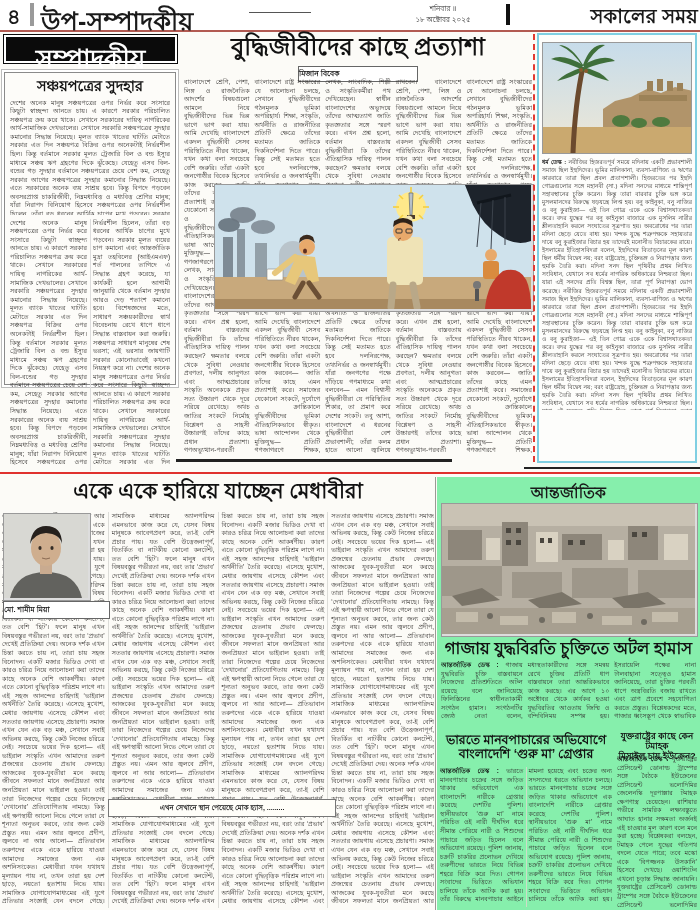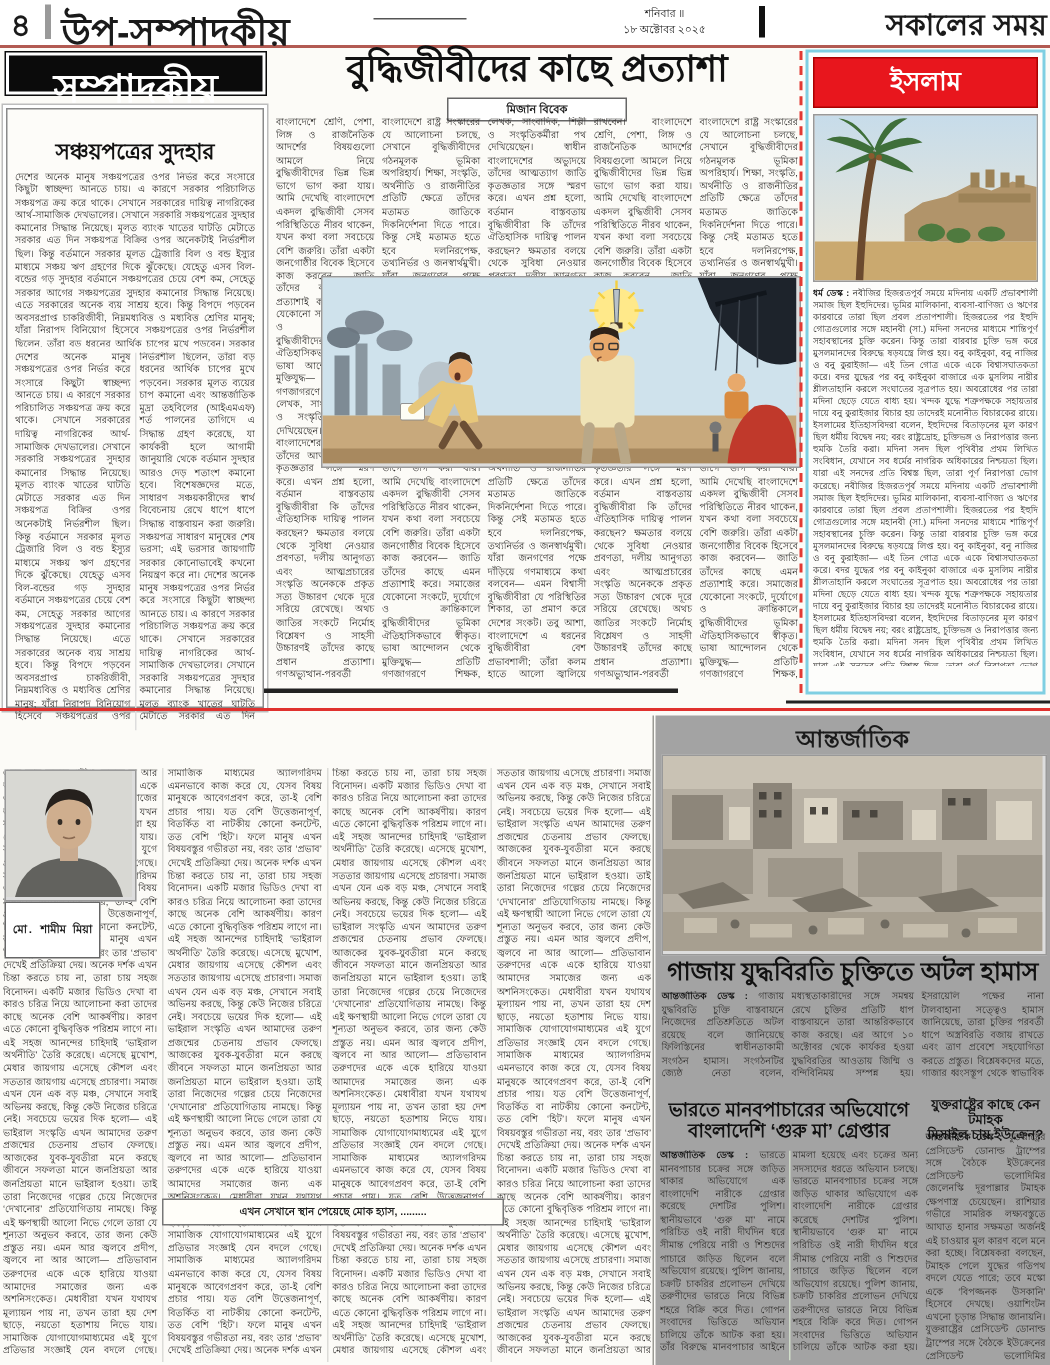--- a/index.html
+++ b/index.html
@@ -18,23 +18,23 @@
   
   #hdr{position:absolute;left:0;top:0;width:700px;height:30px;background:#fff;
        border-bottom:2px solid #b25a52;}
   
   #ed-label{background:#0b0b0b;color:#fff;box-shadow:inset 0 0 0 1px #0b0b0b, inset 0 0 0 3px #fff;}
   #ed-box{border:1px solid #8a8a8a;box-shadow:0 0 0 2px #fff, 0 0 0 3px #bdbdbd;background:#fdfcf9;}
   
   #islam-box{border:2px solid #7fcfe2;background:#fdfdfb;}
   #islam-banner{background:#e8161d;color:#fff;border:1px solid #a00;}
   
-  #intl-sec{background:#a3a3a3;}
+  #intl-sec{background:#86efac;}
   .photo-frame{border:1px solid #999;background:#ddd;}
-  .byline-box{border:1px solid #666;background:#fff;font-weight:bold;text-align:center;}
+  .byline-box{border:1px solid #666;background:#fff;font-weight:bold;text-align:left;}
   .pull-line{border:1px solid #777;background:#fffef9;font-weight:bold;text-align:center;}
   .red-dash{border-left:2px dashed #e23a33;}
 </style>
 </head>
 <body>
 
 <div id="paper">
 
   <div id="hdr">
     <div class="abs bold" style="left:7px;top:1px;font-size:21px;">৪</div>
@@ -44,21 +44,21 @@
     <div class="abs center" style="left:408px;top:4px;width:70px;font-size:7.2px;line-height:1.5;color:#222;font-family:Liberation Serif, serif;">
       <div>শনিবার ॥</div>
       <div>১৮ অক্টোবর ২০২৫</div>
     </div>
     <div class="abs" style="left:506px;top:4px;width:4px;height:21px;background:#111;"></div>
     <div class="abs" style="left:514px;top:2px;width:184px;font-size:19.5px;font-weight:900;letter-spacing:0.2px;text-align:right;">সকালের সময়</div>
   </div>
 
   <div id="ed-label" class="abs center bold" style="left:3px;top:34px;width:175px;height:30px;font-size:26px;padding-top:5px;box-sizing:border-box;">সম্পাদকীয়</div>
 
-  <div id="ed-box" class="abs" style="left:4px;top:72px;width:172px;height:400px;box-sizing:border-box;padding:20px 5px;">
+  <div id="ed-box" class="abs" style="left:4px;top:72px;width:172px;height:313px;box-sizing:border-box;padding:4px 5px;">
     <div class="headline center" style="font-size:14.5px;margin:1px 0 4px 0;">সঞ্চয়পত্রের সুদহার</div>
     <div class="body-text" style="height:116px;">দেশের অনেক মানুষ সঞ্চয়পত্রের ওপর নির্ভর করে সংসারে কিছুটা স্বাচ্ছন্দ্য আনতে চায়। এ কারণে সরকার পরিচালিত সঞ্চয়পত্র ক্রয় করে থাকে। সেখানে সরকারের দায়িত্ব নাগরিকের আর্থ-সামাজিক দেখভালের। সেখানে সরকারি সঞ্চয়পত্রের সুদহার কমানোর সিদ্ধান্ত নিয়েছে। মূলত ব্যাংক খাতের ঘাটতি মেটাতে সরকার এত দিন সঞ্চয়পত্র বিক্রির ওপর অনেকটাই নির্ভরশীল ছিল। কিন্তু বর্তমানে সরকার মূলত ট্রেজারি বিল ও বন্ড ইস্যুর মাধ্যমে সঞ্চয় ঋণ গ্রহণের দিকে ঝুঁকেছে।  যেহেতু এসব বিল-বন্ডের গড় সুদহার বর্তমানে সঞ্চয়পত্রের চেয়ে বেশ কম, সেহেতু সরকার আগের সঞ্চয়পত্রের সুদহার কমানোর সিদ্ধান্ত নিয়েছে। এতে সরকারের অনেক ব্যয় সাশ্রয় হবে। কিন্তু বিপদে পড়বেন অবসরপ্রাপ্ত চাকরিজীবী, নিম্নমধ্যবিত্ত ও মধ্যবিত্ত শ্রেণির মানুষ; যাঁরা নিরাপদ বিনিয়োগ হিসেবে সঞ্চয়পত্রের ওপর নির্ভরশীল ছিলেন, তাঁরা বড় ধরনের আর্থিক চাপের মুখে পড়বেন।  সরকার মূলত ব্যয়ের চাপ কমানো এবং আন্তর্জাতিক মুদ্রা তহবিলের (আইএমএফ) শর্ত পালনের তাগিদে এ সিদ্ধান্ত গ্রহণ করেছে, যা কার্যকরী হলে আগামী জানুয়ারি থেকে বর্তমান সুদহার আরও দেড় শতাংশ কমানো হবে। বিশেষজ্ঞদের মতে, সাধারণ সঞ্চয়কারীদের স্বার্থ বিবেচনায় রেখে ধাপে ধাপে সিদ্ধান্ত বাস্তবায়ন করা জরুরি। সঞ্চয়পত্র সাধারণ মানুষের শেষ ভরসা; এই ভরসার জায়গাটি সরকার কোনোভাবেই কখনো নিয়ন্ত্রণ করে না।</div>
     <div class="body-text cols" style="height:252px;margin-top:4px;column-count:2;column-gap:6px;column-rule:1px solid #ddd;">দেশের অনেক মানুষ সঞ্চয়পত্রের ওপর নির্ভর করে সংসারে কিছুটা স্বাচ্ছন্দ্য আনতে চায়। এ কারণে সরকার পরিচালিত সঞ্চয়পত্র ক্রয় করে থাকে। সেখানে সরকারের দায়িত্ব নাগরিকের আর্থ-সামাজিক দেখভালের। সেখানে সরকারি সঞ্চয়পত্রের সুদহার কমানোর সিদ্ধান্ত নিয়েছে। মূলত ব্যাংক খাতের ঘাটতি মেটাতে সরকার এত দিন সঞ্চয়পত্র বিক্রির ওপর অনেকটাই নির্ভরশীল ছিল। কিন্তু বর্তমানে সরকার মূলত ট্রেজারি বিল ও বন্ড ইস্যুর মাধ্যমে সঞ্চয় ঋণ গ্রহণের দিকে ঝুঁকেছে।  যেহেতু এসব বিল-বন্ডের গড় সুদহার বর্তমানে সঞ্চয়পত্রের চেয়ে বেশ কম, সেহেতু সরকার আগের সঞ্চয়পত্রের সুদহার কমানোর সিদ্ধান্ত নিয়েছে। এতে সরকারের অনেক ব্যয় সাশ্রয় হবে। কিন্তু বিপদে পড়বেন অবসরপ্রাপ্ত চাকরিজীবী, নিম্নমধ্যবিত্ত ও মধ্যবিত্ত শ্রেণির মানুষ; যাঁরা নিরাপদ বিনিয়োগ হিসেবে সঞ্চয়পত্রের ওপর নির্ভরশীল ছিলেন, তাঁরা বড় ধরনের আর্থিক চাপের মুখে পড়বেন।  সরকার মূলত ব্যয়ের চাপ কমানো এবং আন্তর্জাতিক মুদ্রা তহবিলের (আইএমএফ) শর্ত পালনের তাগিদে এ সিদ্ধান্ত গ্রহণ করেছে, যা কার্যকরী হলে আগামী জানুয়ারি থেকে বর্তমান সুদহার আরও দেড় শতাংশ কমানো হবে। বিশেষজ্ঞদের মতে, সাধারণ সঞ্চয়কারীদের স্বার্থ বিবেচনায় রেখে ধাপে ধাপে সিদ্ধান্ত বাস্তবায়ন করা জরুরি। সঞ্চয়পত্র সাধারণ মানুষের শেষ ভরসা; এই ভরসার জায়গাটি সরকার কোনোভাবেই কখনো নিয়ন্ত্রণ করে না।  দেশের অনেক মানুষ সঞ্চয়পত্রের ওপর নির্ভর করে সংসারে কিছুটা স্বাচ্ছন্দ্য আনতে চায়। এ কারণে সরকার পরিচালিত সঞ্চয়পত্র ক্রয় করে থাকে। সেখানে সরকারের দায়িত্ব নাগরিকের আর্থ-সামাজিক দেখভালের। সেখানে সরকারি সঞ্চয়পত্রের সুদহার কমানোর সিদ্ধান্ত নিয়েছে। মূলত ব্যাংক খাতের ঘাটতি মেটাতে সরকার এত দিন সঞ্চয়পত্র বিক্রির ওপর অনেকটাই নির্ভরশীল ছিল। কিন্তু বর্তমানে সরকার মূলত ট্রেজারি বিল ও বন্ড ইস্যুর মাধ্যমে সঞ্চয় ঋণ গ্রহণের দিকে ঝুঁকেছে।  যেহেতু এসব বিল-বন্ডের গড় সুদহার বর্তমানে সঞ্চয়পত্রের চেয়ে বেশ কম, সেহেতু সরকার আগের সঞ্চয়পত্রের সুদহার কমানোর সিদ্ধান্ত নিয়েছে। এতে সরকারের অনেক ব্যয় সাশ্রয় হবে। কিন্তু বিপদে পড়বেন অবসরপ্রাপ্ত চাকরিজীবী, নিম্নমধ্যবিত্ত ও মধ্যবিত্ত শ্রেণির মানুষ; যাঁরা নিরাপদ বিনিয়োগ হিসেবে সঞ্চয়পত্রের ওপর নির্ভরশীল ছিলেন, তাঁরা বড় ধরনের আর্থিক চাপের মুখে পড়বেন।  সরকার মূলত ব্যয়ের চাপ কমানো এবং আন্তর্জাতিক মুদ্রা তহবিলের (আইএমএফ) শর্ত পালনের তাগিদে এ সিদ্ধান্ত গ্রহণ করেছে, যা কার্যকরী হলে আগামী জানুয়ারি থেকে বর্তমান সুদহার আরও দেড় শতাংশ কমানো হবে। বিশেষজ্ঞদের মতে, সাধারণ সঞ্চয়কারীদের স্বার্থ বিবেচনায় রেখে ধাপে ধাপে সিদ্ধান্ত বাস্তবায়ন করা জরুরি। সঞ্চয়পত্র সাধারণ মানুষের শেষ ভরসা; এই ভরসার জায়গাটি সরকার কোনোভাবেই কখনো নিয়ন্ত্রণ করে না।</div>
   </div>
 
   <div class="abs headline center" style="left:184px;top:33px;width:348px;font-size:24px;">বুদ্ধিজীবীদের কাছে প্রত্যাশা</div>
   <div class="abs" style="left:184px;top:62px;width:348px;text-align:center;">
     <span class="byline-box" style="display:inline-block;width:118px;font-size:7.5px;padding:1px 0;">মিজান বিবেক</span>
   </div>
   <div class="abs body-text cols" style="left:184px;top:78px;width:348px;height:378px;column-count:5;column-gap:5px;">বাংলাদেশে শ্রেণি, পেশা, লিঙ্গ ও রাজনৈতিক আদর্শের বিষয়গুলো আমলে নিয়ে বুদ্ধিজীবীদের ভিন্ন ভিন্ন ভাগে ভাগ করা যায়। আমি দেখেছি বাংলাদেশে একদল বুদ্ধিজীবী সেসব পরিস্থিতিতে নীরব থাকেন, যখন কথা বলা সবচেয়ে বেশি জরুরি। তাঁরা একটা জনগোষ্ঠীর বিবেক হিসেবে কাজ করবেন— জাতি তাঁদের কাছে এমন প্রত্যাশাই করে।  সমাজের যেকোনো সংকটে, দুর্যোগে ও ক্রান্তিকালে বুদ্ধিজীবীদের ভূমিকা ঐতিহাসিকভাবে স্বীকৃত। ভাষা আন্দোলন থেকে মুক্তিযুদ্ধ— প্রতিটি গণজাগরণে শিক্ষক, লেখক, সাংবাদিক, শিল্পী ও সংস্কৃতিকর্মীরা পথ দেখিয়েছেন। স্বাধীন বাংলাদেশের অভ্যুদয়ে তাঁদের আত্মত্যাগ জাতি কৃতজ্ঞতার সঙ্গে স্মরণ করে।  এখন প্রশ্ন হলো, বর্তমান বাস্তবতায় বুদ্ধিজীবীরা কি তাঁদের ঐতিহাসিক দায়িত্ব পালন করছেন? ক্ষমতার বলয়ে থেকে সুবিধা নেওয়ার প্রবণতা, দলীয় আনুগত্য এবং আত্মপ্রচারের সংস্কৃতি অনেককে প্রকৃত সত্য উচ্চারণ থেকে দূরে সরিয়ে রেখেছে। অথচ জাতির সংকটে নির্মোহ বিশ্লেষণ ও সাহসী উচ্চারণই তাঁদের কাছে প্রধান প্রত্যাশা।  গণঅভ্যুত্থান-পরবর্তী বাংলাদেশে রাষ্ট্র সংস্কারের যে আলোচনা চলছে, সেখানে বুদ্ধিজীবীদের গঠনমূলক ভূমিকা অপরিহার্য। শিক্ষা, সংস্কৃতি, অর্থনীতি ও রাজনীতির প্রতিটি ক্ষেত্রে তাঁদের মতামত জাতিকে দিকনির্দেশনা দিতে পারে। কিন্তু সেই মতামত হতে হবে দলনিরপেক্ষ, তথ্যনির্ভর ও জনস্বার্থমুখী।  যাঁরা জনগণের পক্ষে দাঁড়িয়ে গণমাধ্যমে কথা বলবেন— এমন বিশ্বাসী বুদ্ধিজীবীরা যে পরিস্থিতির শিকার, তা প্রমাণ করে দেশের সংকট। তবু আশা, বাংলাদেশে এ ধরনের বুদ্ধিজীবীরা বেশ প্রভাবশালী; তাঁরা কলম হাতে আলো জ্বালিয়ে রাখবেন।  বাংলাদেশে শ্রেণি, পেশা, লিঙ্গ ও রাজনৈতিক আদর্শের বিষয়গুলো আমলে নিয়ে বুদ্ধিজীবীদের ভিন্ন ভিন্ন ভাগে ভাগ করা যায়। আমি দেখেছি বাংলাদেশে একদল বুদ্ধিজীবী সেসব পরিস্থিতিতে নীরব থাকেন, যখন কথা বলা সবচেয়ে বেশি জরুরি। তাঁরা একটা জনগোষ্ঠীর বিবেক হিসেবে কাজ করবেন— জাতি তাঁদের কাছে এমন প্রত্যাশাই করে।  সমাজের যেকোনো সংকটে, দুর্যোগে ও ক্রান্তিকালে বুদ্ধিজীবীদের ভূমিকা ঐতিহাসিকভাবে স্বীকৃত। ভাষা আন্দোলন থেকে মুক্তিযুদ্ধ— প্রতিটি গণজাগরণে শিক্ষক, লেখক, সাংবাদিক, শিল্পী ও সংস্কৃতিকর্মীরা পথ দেখিয়েছেন। স্বাধীন বাংলাদেশের অভ্যুদয়ে তাঁদের আত্মত্যাগ জাতি কৃতজ্ঞতার সঙ্গে স্মরণ করে।  এখন প্রশ্ন হলো, বর্তমান বাস্তবতায় বুদ্ধিজীবীরা কি তাঁদের ঐতিহাসিক দায়িত্ব পালন করছেন? ক্ষমতার বলয়ে থেকে সুবিধা নেওয়ার প্রবণতা, দলীয় আনুগত্য এবং আত্মপ্রচারের সংস্কৃতি অনেককে প্রকৃত সত্য উচ্চারণ থেকে দূরে সরিয়ে রেখেছে। অথচ জাতির সংকটে নির্মোহ বিশ্লেষণ ও সাহসী উচ্চারণই তাঁদের কাছে প্রধান প্রত্যাশা।  গণঅভ্যুত্থান-পরবর্তী বাংলাদেশে রাষ্ট্র সংস্কারের যে আলোচনা চলছে, সেখানে বুদ্ধিজীবীদের গঠনমূলক ভূমিকা অপরিহার্য। শিক্ষা, সংস্কৃতি, অর্থনীতি ও রাজনীতির প্রতিটি ক্ষেত্রে তাঁদের মতামত জাতিকে দিকনির্দেশনা দিতে পারে। কিন্তু সেই মতামত হতে হবে দলনিরপেক্ষ, তথ্যনির্ভর ও জনস্বার্থমুখী।  যাঁরা জনগণের পক্ষে দাঁড়িয়ে গণমাধ্যমে কথা বলবেন— এমন বিশ্বাসী বুদ্ধিজীবীরা যে পরিস্থিতির শিকার, তা প্রমাণ করে দেশের সংকট। তবু আশা, বাংলাদেশে এ ধরনের বুদ্ধিজীবীরা বেশ প্রভাবশালী; তাঁরা কলম হাতে আলো জ্বালিয়ে রাখবেন।  বাংলাদেশে শ্রেণি, পেশা, লিঙ্গ ও রাজনৈতিক আদর্শের বিষয়গুলো আমলে নিয়ে বুদ্ধিজীবীদের ভিন্ন ভিন্ন ভাগে ভাগ করা যায়। আমি দেখেছি বাংলাদেশে একদল বুদ্ধিজীবী সেসব পরিস্থিতিতে নীরব থাকেন, যখন কথা বলা সবচেয়ে বেশি জরুরি। তাঁরা একটা জনগোষ্ঠীর বিবেক হিসেবে কাজ করবেন— জাতি তাঁদের কাছে এমন প্রত্যাশাই করে।  সমাজের যেকোনো সংকটে, দুর্যোগে ও ক্রান্তিকালে বুদ্ধিজীবীদের ভূমিকা ঐতিহাসিকভাবে স্বীকৃত। ভাষা আন্দোলন থেকে মুক্তিযুদ্ধ— প্রতিটি গণজাগরণে শিক্ষক, লেখক, সাংবাদিক, শিল্পী ও সংস্কৃতিকর্মীরা পথ দেখিয়েছেন। স্বাধীন বাংলাদেশের অভ্যুদয়ে তাঁদের আত্মত্যাগ জাতি কৃতজ্ঞতার সঙ্গে স্মরণ করে।  এখন প্রশ্ন হলো, বর্তমান বাস্তবতায় বুদ্ধিজীবীরা কি তাঁদের ঐতিহাসিক দায়িত্ব পালন করছেন? ক্ষমতার বলয়ে থেকে সুবিধা নেওয়ার প্রবণতা, দলীয় আনুগত্য এবং আত্মপ্রচারের সংস্কৃতি অনেককে প্রকৃত সত্য উচ্চারণ থেকে দূরে সরিয়ে রেখেছে। অথচ জাতির সংকটে নির্মোহ বিশ্লেষণ ও সাহসী উচ্চারণই তাঁদের কাছে প্রধান প্রত্যাশা।  গণঅভ্যুত্থান-পরবর্তী বাংলাদেশে রাষ্ট্র সংস্কারের যে আলোচনা চলছে, সেখানে বুদ্ধিজীবীদের গঠনমূলক ভূমিকা অপরিহার্য। শিক্ষা, সংস্কৃতি, অর্থনীতি ও রাজনীতির প্রতিটি ক্ষেত্রে তাঁদের মতামত জাতিকে দিকনির্দেশনা দিতে পারে। কিন্তু সেই মতামত হতে হবে দলনিরপেক্ষ, তথ্যনির্ভর ও জনস্বার্থমুখী।  যাঁরা জনগণের পক্ষে দাঁড়িয়ে গণমাধ্যমে কথা বলবেন— এমন বিশ্বাসী বুদ্ধিজীবীরা যে পরিস্থিতির শিকার, তা প্রমাণ করে দেশের সংকট। তবু আশা, বাংলাদেশে এ ধরনের বুদ্ধিজীবীরা বেশ প্রভাবশালী; তাঁরা কলম হাতে আলো জ্বালিয়ে রাখবেন।  বাংলাদেশে শ্রেণি, পেশা, লিঙ্গ ও রাজনৈতিক আদর্শের বিষয়গুলো আমলে নিয়ে বুদ্ধিজীবীদের ভিন্ন ভিন্ন ভাগে ভাগ করা যায়। আমি দেখেছি বাংলাদেশে একদল বুদ্ধিজীবী সেসব পরিস্থিতিতে নীরব থাকেন, যখন কথা বলা সবচেয়ে বেশি জরুরি। তাঁরা একটা জনগোষ্ঠীর বিবেক হিসেবে কাজ করবেন— জাতি তাঁদের কাছে এমন প্রত্যাশাই করে।  সমাজের যেকোনো সংকটে, দুর্যোগে ও ক্রান্তিকালে বুদ্ধিজীবীদের ভূমিকা ঐতিহাসিকভাবে স্বীকৃত। ভাষা আন্দোলন থেকে মুক্তিযুদ্ধ— প্রতিটি গণজাগরণে শিক্ষক, লেখক, সাংবাদিক, শিল্পী ও সংস্কৃতিকর্মীরা পথ দেখিয়েছেন। স্বাধীন বাংলাদেশের অভ্যুদয়ে তাঁদের আত্মত্যাগ জাতি কৃতজ্ঞতার সঙ্গে স্মরণ করে।  এখন প্রশ্ন হলো, বর্তমান বাস্তবতায় বুদ্ধিজীবীরা কি তাঁদের ঐতিহাসিক দায়িত্ব পালন করছেন? ক্ষমতার বলয়ে থেকে সুবিধা নেওয়ার প্রবণতা, দলীয় আনুগত্য এবং আত্মপ্রচারের সংস্কৃতি অনেককে প্রকৃত সত্য উচ্চারণ থেকে দূরে সরিয়ে রেখেছে। অথচ জাতির সংকটে নির্মোহ বিশ্লেষণ ও সাহসী উচ্চারণই তাঁদের কাছে প্রধান প্রত্যাশা।  গণঅভ্যুত্থান-পরবর্তী বাংলাদেশে রাষ্ট্র সংস্কারের যে আলোচনা চলছে, সেখানে বুদ্ধিজীবীদের গঠনমূলক ভূমিকা অপরিহার্য। শিক্ষা, সংস্কৃতি, অর্থনীতি ও রাজনীতির প্রতিটি ক্ষেত্রে তাঁদের মতামত জাতিকে দিকনির্দেশনা দিতে পারে। কিন্তু সেই মতামত হতে হবে দলনিরপেক্ষ, তথ্যনির্ভর ও জনস্বার্থমুখী।  যাঁরা জনগণের পক্ষে দাঁড়িয়ে গণমাধ্যমে কথা বলবেন— এমন বিশ্বাসী বুদ্ধিজীবীরা যে পরিস্থিতির শিকার, তা প্রমাণ করে দেশের সংকট। তবু আশা, বাংলাদেশে এ ধরনের বুদ্ধিজীবীরা বেশ প্রভাবশালী; তাঁরা কলম হাতে আলো জ্বালিয়ে রাখবেন।  বাংলাদেশে শ্রেণি, পেশা, লিঙ্গ ও রাজনৈতিক আদর্শের বিষয়গুলো আমলে নিয়ে বুদ্ধিজীবীদের ভিন্ন ভিন্ন ভাগে ভাগ করা যায়। আমি দেখেছি বাংলাদেশে একদল বুদ্ধিজীবী সেসব পরিস্থিতিতে নীরব থাকেন, যখন কথা বলা সবচেয়ে বেশি জরুরি। তাঁরা একটা জনগোষ্ঠীর বিবেক হিসেবে কাজ করবেন— জাতি তাঁদের কাছে এমন প্রত্যাশাই করে।  সমাজের যেকোনো সংকটে, দুর্যোগে ও ক্রান্তিকালে বুদ্ধিজীবীদের ভূমিকা ঐতিহাসিকভাবে স্বীকৃত। ভাষা আন্দোলন থেকে মুক্তিযুদ্ধ— প্রতিটি গণজাগরণে শিক্ষক, লেখক, সাংবাদিক, শিল্পী ও সংস্কৃতিকর্মীরা পথ দেখিয়েছেন। স্বাধীন বাংলাদেশের অভ্যুদয়ে তাঁদের আত্মত্যাগ জাতি কৃতজ্ঞতার সঙ্গে স্মরণ করে।  এখন প্রশ্ন হলো, বর্তমান বাস্তবতায় বুদ্ধিজীবীরা কি তাঁদের ঐতিহাসিক দায়িত্ব পালন করছেন? ক্ষমতার বলয়ে থেকে সুবিধা নেওয়ার প্রবণতা, দলীয় আনুগত্য এবং আত্মপ্রচারের সংস্কৃতি অনেককে প্রকৃত সত্য উচ্চারণ থেকে দূরে সরিয়ে রেখেছে। অথচ জাতির সংকটে নির্মোহ বিশ্লেষণ ও সাহসী উচ্চারণই তাঁদের কাছে প্রধান প্রত্যাশা।  গণঅভ্যুত্থান-পরবর্তী বাংলাদেশে রাষ্ট্র সংস্কারের যে আলোচনা চলছে, সেখানে বুদ্ধিজীবীদের গঠনমূলক ভূমিকা অপরিহার্য। শিক্ষা, সংস্কৃতি, অর্থনীতি ও রাজনীতির প্রতিটি ক্ষেত্রে তাঁদের মতামত জাতিকে দিকনির্দেশনা দিতে পারে। কিন্তু সেই মতামত হতে হবে দলনিরপেক্ষ, তথ্যনির্ভর ও জনস্বার্থমুখী।  যাঁরা জনগণের পক্ষে দাঁড়িয়ে গণমাধ্যমে কথা বলবেন— এমন বিশ্বাসী বুদ্ধিজীবীরা যে পরিস্থিতির শিকার, তা প্রমাণ করে দেশের সংকট। তবু আশা, বাংলাদেশে এ ধরনের বুদ্ধিজীবীরা বেশ প্রভাবশালী; তাঁরা কলম হাতে আলো জ্বালিয়ে রাখবেন।  বাংলাদেশে শ্রেণি, পেশা, লিঙ্গ ও রাজনৈতিক আদর্শের বিষয়গুলো আমলে নিয়ে বুদ্ধিজীবীদের ভিন্ন ভিন্ন ভাগে ভাগ করা যায়। আমি দেখেছি বাংলাদেশে একদল বুদ্ধিজীবী সেসব পরিস্থিতিতে নীরব থাকেন, যখন কথা বলা সবচেয়ে বেশি জরুরি। তাঁরা একটা জনগোষ্ঠীর বিবেক হিসেবে কাজ করবেন— জাতি তাঁদের কাছে এমন প্রত্যাশাই করে।  সমাজের যেকোনো সংকটে, দুর্যোগে ও ক্রান্তিকালে বুদ্ধিজীবীদের ভূমিকা ঐতিহাসিকভাবে স্বীকৃত। ভাষা আন্দোলন থেকে মুক্তিযুদ্ধ— প্রতিটি গণজাগরণে শিক্ষক, লেখক, সাংবাদিক, শিল্পী ও সংস্কৃতিকর্মীরা পথ দেখিয়েছেন। স্বাধীন বাংলাদেশের অভ্যুদয়ে তাঁদের আত্মত্যাগ জাতি কৃতজ্ঞতার সঙ্গে স্মরণ করে।  এখন প্রশ্ন হলো, বর্তমান বাস্তবতায় বুদ্ধিজীবীরা কি তাঁদের ঐতিহাসিক দায়িত্ব পালন করছেন? ক্ষমতার বলয়ে থেকে সুবিধা নেওয়ার প্রবণতা, দলীয় আনুগত্য এবং আত্মপ্রচারের সংস্কৃতি অনেককে প্রকৃত সত্য উচ্চারণ থেকে দূরে সরিয়ে রেখেছে। অথচ জাতির সংকটে নির্মোহ বিশ্লেষণ ও সাহসী উচ্চারণই তাঁদের কাছে প্রধান প্রত্যাশা।  গণঅভ্যুত্থান-পরবর্তী বাংলাদেশে রাষ্ট্র সংস্কারের যে আলোচনা চলছে, সেখানে বুদ্ধিজীবীদের গঠনমূলক ভূমিকা অপরিহার্য। শিক্ষা, সংস্কৃতি, অর্থনীতি ও রাজনীতির প্রতিটি ক্ষেত্রে তাঁদের মতামত জাতিকে দিকনির্দেশনা দিতে পারে। কিন্তু সেই মতামত হতে হবে দলনিরপেক্ষ, তথ্যনির্ভর ও জনস্বার্থমুখী।  যাঁরা জনগণের পক্ষে দাঁড়িয়ে গণমাধ্যমে কথা বলবেন— এমন বিশ্বাসী বুদ্ধিজীবীরা যে পরিস্থিতির শিকার, তা প্রমাণ করে দেশের সংকট। তবু আশা, বাংলাদেশে এ ধরনের বুদ্ধিজীবীরা বেশ প্রভাবশালী; তাঁরা কলম হাতে আলো জ্বালিয়ে রাখবেন।</div>
@@ -118,21 +118,20 @@
 
       <path d="M288 86 Q316 78 316 124 L270 124 Q272 98 288 86 Z" fill="#c0392b"></path>
       <circle cx="262" cy="100" r="4" fill="#777"></circle>
       <rect x="260" y="104" width="4" height="12" fill="#555"></rect>
     </svg>
   </div>
 
   <div class="abs red-dash" style="left:533px;top:34px;height:428px;"></div>
 
   <div id="islam-box" class="abs" style="left:537px;top:33px;width:160px;height:430px;box-sizing:border-box;padding:3px;">
-    <div id="islam-banner" class="center bold" style="font-size:17px;padding:2px 0;">ইসলাম</div>
     <div class="photo-frame" style="margin-top:4px;height:110px;overflow:hidden;">
       <svg width="150" height="110" viewBox="0 0 150 110">
         <defs>
           <linearGradient id="sky" x1="0" y1="0" x2="0" y2="1">
             <stop offset="0" stop-color="#c7dcea"></stop>
               <stop offset="1" stop-color="#efe8d6"></stop>
           </linearGradient>
         </defs>
         <rect width="150" height="110" fill="url(#sky)"></rect>
         <rect x="0" y="84" width="150" height="26" fill="#caa96f"></rect>
@@ -165,36 +164,37 @@
     <div class="body-text" style="height:252px;margin-top:4px;font-size:5.9px;">
       <span class="desk">ধর্ম ডেস্ক :</span>
       <span>নবীজির হিজরতপূর্ব সময়ে মদিনায় একটি প্রভাবশালী সমাজ ছিল ইহুদিদের। ভূমির মালিকানা, ব্যবসা-বাণিজ্য ও ঋণের কারবারে তারা ছিল প্রবল প্রতাপশালী। হিজরতের পর ইহুদি গোত্রগুলোর সঙ্গে মহানবী (সা.) মদিনা সনদের মাধ্যমে শান্তিপূর্ণ সহাবস্থানের চুক্তি করেন। কিন্তু তারা বারবার চুক্তি ভঙ্গ করে মুসলমানদের বিরুদ্ধে ষড়যন্ত্রে লিপ্ত হয়।  বনু কাইনুকা, বনু নাজির ও বনু কুরাইজা— এই তিন গোত্র একে একে বিশ্বাসঘাতকতা করে। বদর যুদ্ধের পর বনু কাইনুকা বাজারে এক মুসলিম নারীর শ্লীলতাহানি করলে সংঘাতের সূত্রপাত হয়। অবরোধের পর তারা মদিনা ছেড়ে যেতে বাধ্য হয়। খন্দক যুদ্ধে শত্রুপক্ষকে সহায়তার দায়ে বনু কুরাইজার বিচার হয় তাদেরই মনোনীত বিচারকের রায়ে।  ইসলামের ইতিহাসবিদরা বলেন, ইহুদিদের বিতাড়নের মূল কারণ ছিল ধর্মীয় বিদ্বেষ নয়; বরং রাষ্ট্রদ্রোহ, চুক্তিভঙ্গ ও নিরাপত্তার জন্য হুমকি তৈরি করা। মদিনা সনদ ছিল পৃথিবীর প্রথম লিখিত সংবিধান, যেখানে সব ধর্মের নাগরিক অধিকারের নিশ্চয়তা ছিল। যারা এই সনদের প্রতি বিশ্বস্ত ছিল, তারা পূর্ণ নিরাপত্তা ভোগ করেছে।  নবীজির হিজরতপূর্ব সময়ে মদিনায় একটি প্রভাবশালী সমাজ ছিল ইহুদিদের। ভূমির মালিকানা, ব্যবসা-বাণিজ্য ও ঋণের কারবারে তারা ছিল প্রবল প্রতাপশালী। হিজরতের পর ইহুদি গোত্রগুলোর সঙ্গে মহানবী (সা.) মদিনা সনদের মাধ্যমে শান্তিপূর্ণ সহাবস্থানের চুক্তি করেন। কিন্তু তারা বারবার চুক্তি ভঙ্গ করে মুসলমানদের বিরুদ্ধে ষড়যন্ত্রে লিপ্ত হয়।  বনু কাইনুকা, বনু নাজির ও বনু কুরাইজা— এই তিন গোত্র একে একে বিশ্বাসঘাতকতা করে। বদর যুদ্ধের পর বনু কাইনুকা বাজারে এক মুসলিম নারীর শ্লীলতাহানি করলে সংঘাতের সূত্রপাত হয়। অবরোধের পর তারা মদিনা ছেড়ে যেতে বাধ্য হয়। খন্দক যুদ্ধে শত্রুপক্ষকে সহায়তার দায়ে বনু কুরাইজার বিচার হয় তাদেরই মনোনীত বিচারকের রায়ে।  ইসলামের ইতিহাসবিদরা বলেন, ইহুদিদের বিতাড়নের মূল কারণ ছিল ধর্মীয় বিদ্বেষ নয়; বরং রাষ্ট্রদ্রোহ, চুক্তিভঙ্গ ও নিরাপত্তার জন্য হুমকি তৈরি করা। মদিনা সনদ ছিল পৃথিবীর প্রথম লিখিত সংবিধান, যেখানে সব ধর্মের নাগরিক অধিকারের নিশ্চয়তা ছিল। যারা এই সনদের প্রতি বিশ্বস্ত ছিল, তারা পূর্ণ নিরাপত্তা ভোগ করেছে।</span>
     </div>
   </div>
 
   <div class="abs rule" style="left:176px;top:459px;width:276px;height:3px;"></div>
   <div class="abs rule" style="left:524px;top:467px;width:176px;height:2px;"></div>
   <div class="abs" style="left:0;top:472px;width:700px;height:2px;background:#e0312e;"></div>
 
+  <div class="abs headline center" style="left:2px;top:479px;width:432px;font-size:21px;">একে একে হারিয়ে যাচ্ছেন মেধাবীরা</div>
 
   <div class="abs body-text cols" style="left:2px;top:512px;width:432px;height:396px;column-count:4;column-gap:7px;column-rule:1px solid #dcdcd8;">এমন আর জ্বলবে প্রদীপ, জ্বলবে না আর আলো— প্রতিভাবান তরুণদের একে একে হারিয়ে যাওয়া আমাদের সমাজের জন্য এক অশনিসংকেত। মেধাবীরা যখন যথাযথ মূল্যায়ন পায় না, তখন তারা হয় দেশ ছাড়ে, নয়তো হতাশায় নিভে যায়। সামাজিক যোগাযোগমাধ্যমের এই যুগে প্রতিভার সংজ্ঞাই যেন বদলে গেছে।  সামাজিক মাধ্যমের অ্যালগরিদম এমনভাবে কাজ করে যে, যেসব বিষয় মানুষকে আবেগপ্রবণ করে, তা-ই বেশি প্রচার পায়। যত বেশি উত্তেজনাপূর্ণ, বিতর্কিত বা নাটকীয় কোনো কনটেন্ট, তত বেশি ‘হিট’। ফলে মানুষ এখন বিষয়বস্তুর গভীরতা নয়, বরং তার ‘প্রভাব’ দেখেই প্রতিক্রিয়া দেয়।  অনেক দর্শক এখন চিন্তা করতে চায় না, তারা চায় সহজ বিনোদন। একটি মজার ভিডিও দেখা বা কারও চরিত্র নিয়ে আলোচনা করা তাদের কাছে অনেক বেশি আকর্ষণীয়। কারণ এতে কোনো বুদ্ধিবৃত্তিক পরিশ্রম লাগে না। এই সহজ আনন্দের চাহিদাই ‘ভাইরাল অর্থনীতি’ তৈরি করেছে।  এসেছে মুখোশ, মেধার জায়গায় এসেছে কৌশল এবং সততার জায়গায় এসেছে প্রচারণা। সমাজ এখন যেন এক বড় মঞ্চ, সেখানে সবাই অভিনয় করছে, কিন্তু কেউ নিজের চরিত্রে নেই। সবচেয়ে ভয়ের দিক হলো— এই ভাইরাল সংস্কৃতি এখন আমাদের তরুণ প্রজন্মের চেতনায় প্রভাব ফেলছে।  আজকের যুবক-যুবতীরা মনে করছে জীবনে সফলতা মানে জনপ্রিয়তা আর জনপ্রিয়তা মানে ভাইরাল হওয়া। তাই তারা নিজেদের গল্পের চেয়ে নিজেদের ‘দেখানোর’ প্রতিযোগিতায় নামছে। কিন্তু এই ক্ষণস্থায়ী আলো নিভে গেলে তারা যে শূন্যতা অনুভব করবে, তার জন্য কেউ প্রস্তুত নয়।  এমন আর জ্বলবে প্রদীপ, জ্বলবে না আর আলো— প্রতিভাবান তরুণদের একে একে হারিয়ে যাওয়া আমাদের সমাজের জন্য এক অশনিসংকেত। মেধাবীরা যখন যথাযথ মূল্যায়ন পায় না, তখন তারা হয় দেশ ছাড়ে, নয়তো হতাশায় নিভে যায়। সামাজিক যোগাযোগমাধ্যমের এই যুগে প্রতিভার সংজ্ঞাই যেন বদলে গেছে।  সামাজিক মাধ্যমের অ্যালগরিদম এমনভাবে কাজ করে যে, যেসব বিষয় মানুষকে আবেগপ্রবণ করে, তা-ই বেশি প্রচার পায়। যত বেশি উত্তেজনাপূর্ণ, বিতর্কিত বা নাটকীয় কোনো কনটেন্ট, তত বেশি ‘হিট’। ফলে মানুষ এখন বিষয়বস্তুর গভীরতা নয়, বরং তার ‘প্রভাব’ দেখেই প্রতিক্রিয়া দেয়।  অনেক দর্শক এখন চিন্তা করতে চায় না, তারা চায় সহজ বিনোদন। একটি মজার ভিডিও দেখা বা কারও চরিত্র নিয়ে আলোচনা করা তাদের কাছে অনেক বেশি আকর্ষণীয়। কারণ এতে কোনো বুদ্ধিবৃত্তিক পরিশ্রম লাগে না। এই সহজ আনন্দের চাহিদাই ‘ভাইরাল অর্থনীতি’ তৈরি করেছে।  এসেছে মুখোশ, মেধার জায়গায় এসেছে কৌশল এবং সততার জায়গায় এসেছে প্রচারণা। সমাজ এখন যেন এক বড় মঞ্চ, সেখানে সবাই অভিনয় করছে, কিন্তু কেউ নিজের চরিত্রে নেই। সবচেয়ে ভয়ের দিক হলো— এই ভাইরাল সংস্কৃতি এখন আমাদের তরুণ প্রজন্মের চেতনায় প্রভাব ফেলছে।  আজকের যুবক-যুবতীরা মনে করছে জীবনে সফলতা মানে জনপ্রিয়তা আর জনপ্রিয়তা মানে ভাইরাল হওয়া। তাই তারা নিজেদের গল্পের চেয়ে নিজেদের ‘দেখানোর’ প্রতিযোগিতায় নামছে। কিন্তু এই ক্ষণস্থায়ী আলো নিভে গেলে তারা যে শূন্যতা অনুভব করবে, তার জন্য কেউ প্রস্তুত নয়।  এমন আর জ্বলবে প্রদীপ, জ্বলবে না আর আলো— প্রতিভাবান তরুণদের একে একে হারিয়ে যাওয়া আমাদের সমাজের জন্য এক অশনিসংকেত। মেধাবীরা যখন যথাযথ মূল্যায়ন পায় না, তখন তারা হয় দেশ ছাড়ে, নয়তো হতাশায় নিভে যায়। সামাজিক যোগাযোগমাধ্যমের এই যুগে প্রতিভার সংজ্ঞাই যেন বদলে গেছে।  সামাজিক মাধ্যমের অ্যালগরিদম এমনভাবে কাজ করে যে, যেসব বিষয় মানুষকে আবেগপ্রবণ করে, তা-ই বেশি প্রচার পায়। যত বেশি উত্তেজনাপূর্ণ, বিতর্কিত বা নাটকীয় কোনো কনটেন্ট, তত বেশি ‘হিট’। ফলে মানুষ এখন বিষয়বস্তুর গভীরতা নয়, বরং তার ‘প্রভাব’ দেখেই প্রতিক্রিয়া দেয়।  অনেক দর্শক এখন চিন্তা করতে চায় না, তারা চায় সহজ বিনোদন। একটি মজার ভিডিও দেখা বা কারও চরিত্র নিয়ে আলোচনা করা তাদের কাছে অনেক বেশি আকর্ষণীয়। কারণ এতে কোনো বুদ্ধিবৃত্তিক পরিশ্রম লাগে না। এই সহজ আনন্দের চাহিদাই ‘ভাইরাল অর্থনীতি’ তৈরি করেছে।  এসেছে মুখোশ, মেধার জায়গায় এসেছে কৌশল এবং সততার জায়গায় এসেছে প্রচারণা। সমাজ এখন যেন এক বড় মঞ্চ, সেখানে সবাই অভিনয় করছে, কিন্তু কেউ নিজের চরিত্রে নেই। সবচেয়ে ভয়ের দিক হলো— এই ভাইরাল সংস্কৃতি এখন আমাদের তরুণ প্রজন্মের চেতনায় প্রভাব ফেলছে।  আজকের যুবক-যুবতীরা মনে করছে জীবনে সফলতা মানে জনপ্রিয়তা আর জনপ্রিয়তা মানে ভাইরাল হওয়া। তাই তারা নিজেদের গল্পের চেয়ে নিজেদের ‘দেখানোর’ প্রতিযোগিতায় নামছে। কিন্তু এই ক্ষণস্থায়ী আলো নিভে গেলে তারা যে শূন্যতা অনুভব করবে, তার জন্য কেউ প্রস্তুত নয়।  এমন আর জ্বলবে প্রদীপ, জ্বলবে না আর আলো— প্রতিভাবান তরুণদের একে একে হারিয়ে যাওয়া আমাদের সমাজের জন্য এক অশনিসংকেত। মেধাবীরা যখন যথাযথ মূল্যায়ন পায় না, তখন তারা হয় দেশ ছাড়ে, নয়তো হতাশায় নিভে যায়। সামাজিক যোগাযোগমাধ্যমের এই যুগে প্রতিভার সংজ্ঞাই যেন বদলে গেছে।  সামাজিক মাধ্যমের অ্যালগরিদম এমনভাবে কাজ করে যে, যেসব বিষয় মানুষকে আবেগপ্রবণ করে, তা-ই বেশি প্রচার পায়। যত বেশি উত্তেজনাপূর্ণ, বিতর্কিত বা নাটকীয় কোনো কনটেন্ট, তত বেশি ‘হিট’। ফলে মানুষ এখন বিষয়বস্তুর গভীরতা নয়, বরং তার ‘প্রভাব’ দেখেই প্রতিক্রিয়া দেয়।  অনেক দর্শক এখন চিন্তা করতে চায় না, তারা চায় সহজ বিনোদন। একটি মজার ভিডিও দেখা বা কারও চরিত্র নিয়ে আলোচনা করা তাদের কাছে অনেক বেশি আকর্ষণীয়। কারণ এতে কোনো বুদ্ধিবৃত্তিক পরিশ্রম লাগে না। এই সহজ আনন্দের চাহিদাই ‘ভাইরাল অর্থনীতি’ তৈরি করেছে।  এসেছে মুখোশ, মেধার জায়গায় এসেছে কৌশল এবং সততার জায়গায় এসেছে প্রচারণা। সমাজ এখন যেন এক বড় মঞ্চ, সেখানে সবাই অভিনয় করছে, কিন্তু কেউ নিজের চরিত্রে নেই। সবচেয়ে ভয়ের দিক হলো— এই ভাইরাল সংস্কৃতি এখন আমাদের তরুণ প্রজন্মের চেতনায় প্রভাব ফেলছে।  আজকের যুবক-যুবতীরা মনে করছে জীবনে সফলতা মানে জনপ্রিয়তা আর জনপ্রিয়তা মানে ভাইরাল হওয়া। তাই তারা নিজেদের গল্পের চেয়ে নিজেদের ‘দেখানোর’ প্রতিযোগিতায় নামছে। কিন্তু এই ক্ষণস্থায়ী আলো নিভে গেলে তারা যে শূন্যতা অনুভব করবে, তার জন্য কেউ প্রস্তুত নয়।  এমন আর জ্বলবে প্রদীপ, জ্বলবে না আর আলো— প্রতিভাবান তরুণদের একে একে হারিয়ে যাওয়া আমাদের সমাজের জন্য এক অশনিসংকেত। মেধাবীরা যখন যথাযথ মূল্যায়ন পায় না, তখন তারা হয় দেশ ছাড়ে, নয়তো হতাশায় নিভে যায়। সামাজিক যোগাযোগমাধ্যমের এই যুগে প্রতিভার সংজ্ঞাই যেন বদলে গেছে।  সামাজিক মাধ্যমের অ্যালগরিদম এমনভাবে কাজ করে যে, যেসব বিষয় মানুষকে আবেগপ্রবণ করে, তা-ই বেশি প্রচার পায়। যত বেশি উত্তেজনাপূর্ণ, বিতর্কিত বা নাটকীয় কোনো কনটেন্ট, তত বেশি ‘হিট’। ফলে মানুষ এখন বিষয়বস্তুর গভীরতা নয়, বরং তার ‘প্রভাব’ দেখেই প্রতিক্রিয়া দেয়।  অনেক দর্শক এখন চিন্তা করতে চায় না, তারা চায় সহজ বিনোদন। একটি মজার ভিডিও দেখা বা কারও চরিত্র নিয়ে আলোচনা করা তাদের কাছে অনেক বেশি আকর্ষণীয়। কারণ এতে কোনো বুদ্ধিবৃত্তিক পরিশ্রম লাগে না। এই সহজ আনন্দের চাহিদাই ‘ভাইরাল অর্থনীতি’ তৈরি করেছে।  এসেছে মুখোশ, মেধার জায়গায় এসেছে কৌশল এবং সততার জায়গায় এসেছে প্রচারণা। সমাজ এখন যেন এক বড় মঞ্চ, সেখানে সবাই অভিনয় করছে, কিন্তু কেউ নিজের চরিত্রে নেই। সবচেয়ে ভয়ের দিক হলো— এই ভাইরাল সংস্কৃতি এখন আমাদের তরুণ প্রজন্মের চেতনায় প্রভাব ফেলছে।  আজকের যুবক-যুবতীরা মনে করছে জীবনে সফলতা মানে জনপ্রিয়তা আর জনপ্রিয়তা মানে ভাইরাল হওয়া। তাই তারা নিজেদের গল্পের চেয়ে নিজেদের ‘দেখানোর’ প্রতিযোগিতায় নামছে। কিন্তু এই ক্ষণস্থায়ী আলো নিভে গেলে তারা যে শূন্যতা অনুভব করবে, তার জন্য কেউ প্রস্তুত নয়।  এমন আর জ্বলবে প্রদীপ, জ্বলবে না আর আলো— প্রতিভাবান তরুণদের একে একে হারিয়ে যাওয়া আমাদের সমাজের জন্য এক অশনিসংকেত। মেধাবীরা যখন যথাযথ মূল্যায়ন পায় না, তখন তারা হয় দেশ ছাড়ে, নয়তো হতাশায় নিভে যায়। সামাজিক যোগাযোগমাধ্যমের এই যুগে প্রতিভার সংজ্ঞাই যেন বদলে গেছে।  সামাজিক মাধ্যমের অ্যালগরিদম এমনভাবে কাজ করে যে, যেসব বিষয় মানুষকে আবেগপ্রবণ করে, তা-ই বেশি প্রচার পায়। যত বেশি উত্তেজনাপূর্ণ, বিতর্কিত বা নাটকীয় কোনো কনটেন্ট, তত বেশি ‘হিট’। ফলে মানুষ এখন বিষয়বস্তুর গভীরতা নয়, বরং তার ‘প্রভাব’ দেখেই প্রতিক্রিয়া দেয়।  অনেক দর্শক এখন চিন্তা করতে চায় না, তারা চায় সহজ বিনোদন। একটি মজার ভিডিও দেখা বা কারও চরিত্র নিয়ে আলোচনা করা তাদের কাছে অনেক বেশি আকর্ষণীয়। কারণ এতে কোনো বুদ্ধিবৃত্তিক পরিশ্রম লাগে না। এই সহজ আনন্দের চাহিদাই ‘ভাইরাল অর্থনীতি’ তৈরি করেছে।  এসেছে মুখোশ, মেধার জায়গায় এসেছে কৌশল এবং সততার জায়গায় এসেছে প্রচারণা। সমাজ এখন যেন এক বড় মঞ্চ, সেখানে সবাই অভিনয় করছে, কিন্তু কেউ নিজের চরিত্রে নেই। সবচেয়ে ভয়ের দিক হলো— এই ভাইরাল সংস্কৃতি এখন আমাদের তরুণ প্রজন্মের চেতনায় প্রভাব ফেলছে।  আজকের যুবক-যুবতীরা মনে করছে জীবনে সফলতা মানে জনপ্রিয়তা আর জনপ্রিয়তা মানে ভাইরাল হওয়া। তাই তারা নিজেদের গল্পের চেয়ে নিজেদের ‘দেখানোর’ প্রতিযোগিতায় নামছে। কিন্তু এই ক্ষণস্থায়ী আলো নিভে গেলে তারা যে শূন্যতা অনুভব করবে, তার জন্য কেউ প্রস্তুত নয়।</div>
 
   <div class="abs photo-frame" style="left:3px;top:513px;width:86px;height:86px;">
     <svg width="84" height="84" viewBox="0 0 84 84">
       <rect width="84" height="84" fill="#d8d8d3"></rect>
       <path d="M6 84 Q12 58 42 58 Q72 58 78 84 Z" fill="#62625e"></path>
       <rect x="36" y="46" width="12" height="14" fill="#c9ab90"></rect>
       <ellipse cx="42" cy="34" rx="15" ry="18" fill="#cfae8e"></ellipse>
       <path d="M26 30 Q28 12 42 12 Q58 12 58 30 Q56 20 42 19 Q30 20 26 30 Z" fill="#26211d"></path>
       <ellipse cx="36" cy="34" rx="1.6" ry="2" fill="#332c26"></ellipse>
       <ellipse cx="48" cy="34" rx="1.6" ry="2" fill="#332c26"></ellipse>
       <path d="M38 44 Q42 46 46 44" stroke="#8a6a52" stroke-width="1" fill="none"></path>
     </svg>
   </div>
-  <div class="abs byline-box" style="left:3px;top:601px;width:64px;font-size:7.5px;padding:12px 0;box-sizing:border-box;font-family:Liberation Mono, monospace;">মো. শামীম মিয়া</div>
+  <div class="abs byline-box" style="left:3px;top:601px;width:107px;font-size:7.5px;padding:2px 0;box-sizing:border-box;">মো. শামীম মিয়া</div>
 
   <div class="abs pull-line" style="left:108px;top:799px;width:226px;font-size:7px;padding:2px 0;">এখন সেখানে স্থান পেয়েছে মোক হ্যাস, .........</div>
 
   <div class="abs" style="left:435px;top:477px;width:1px;height:433px;background:#9a9a94;"></div>
 
   <div id="intl-sec" class="abs" style="left:437px;top:477px;width:263px;height:433px;">
     <div class="center bold" style="font-size:15.5px;padding-top:4px;letter-spacing:0.3px;">আন্তর্জাতিক</div>
 
     <div class="abs photo-frame" style="left:4px;top:26px;width:255px;height:132px;">
       <svg width="253" height="130" viewBox="0 0 253 130">

